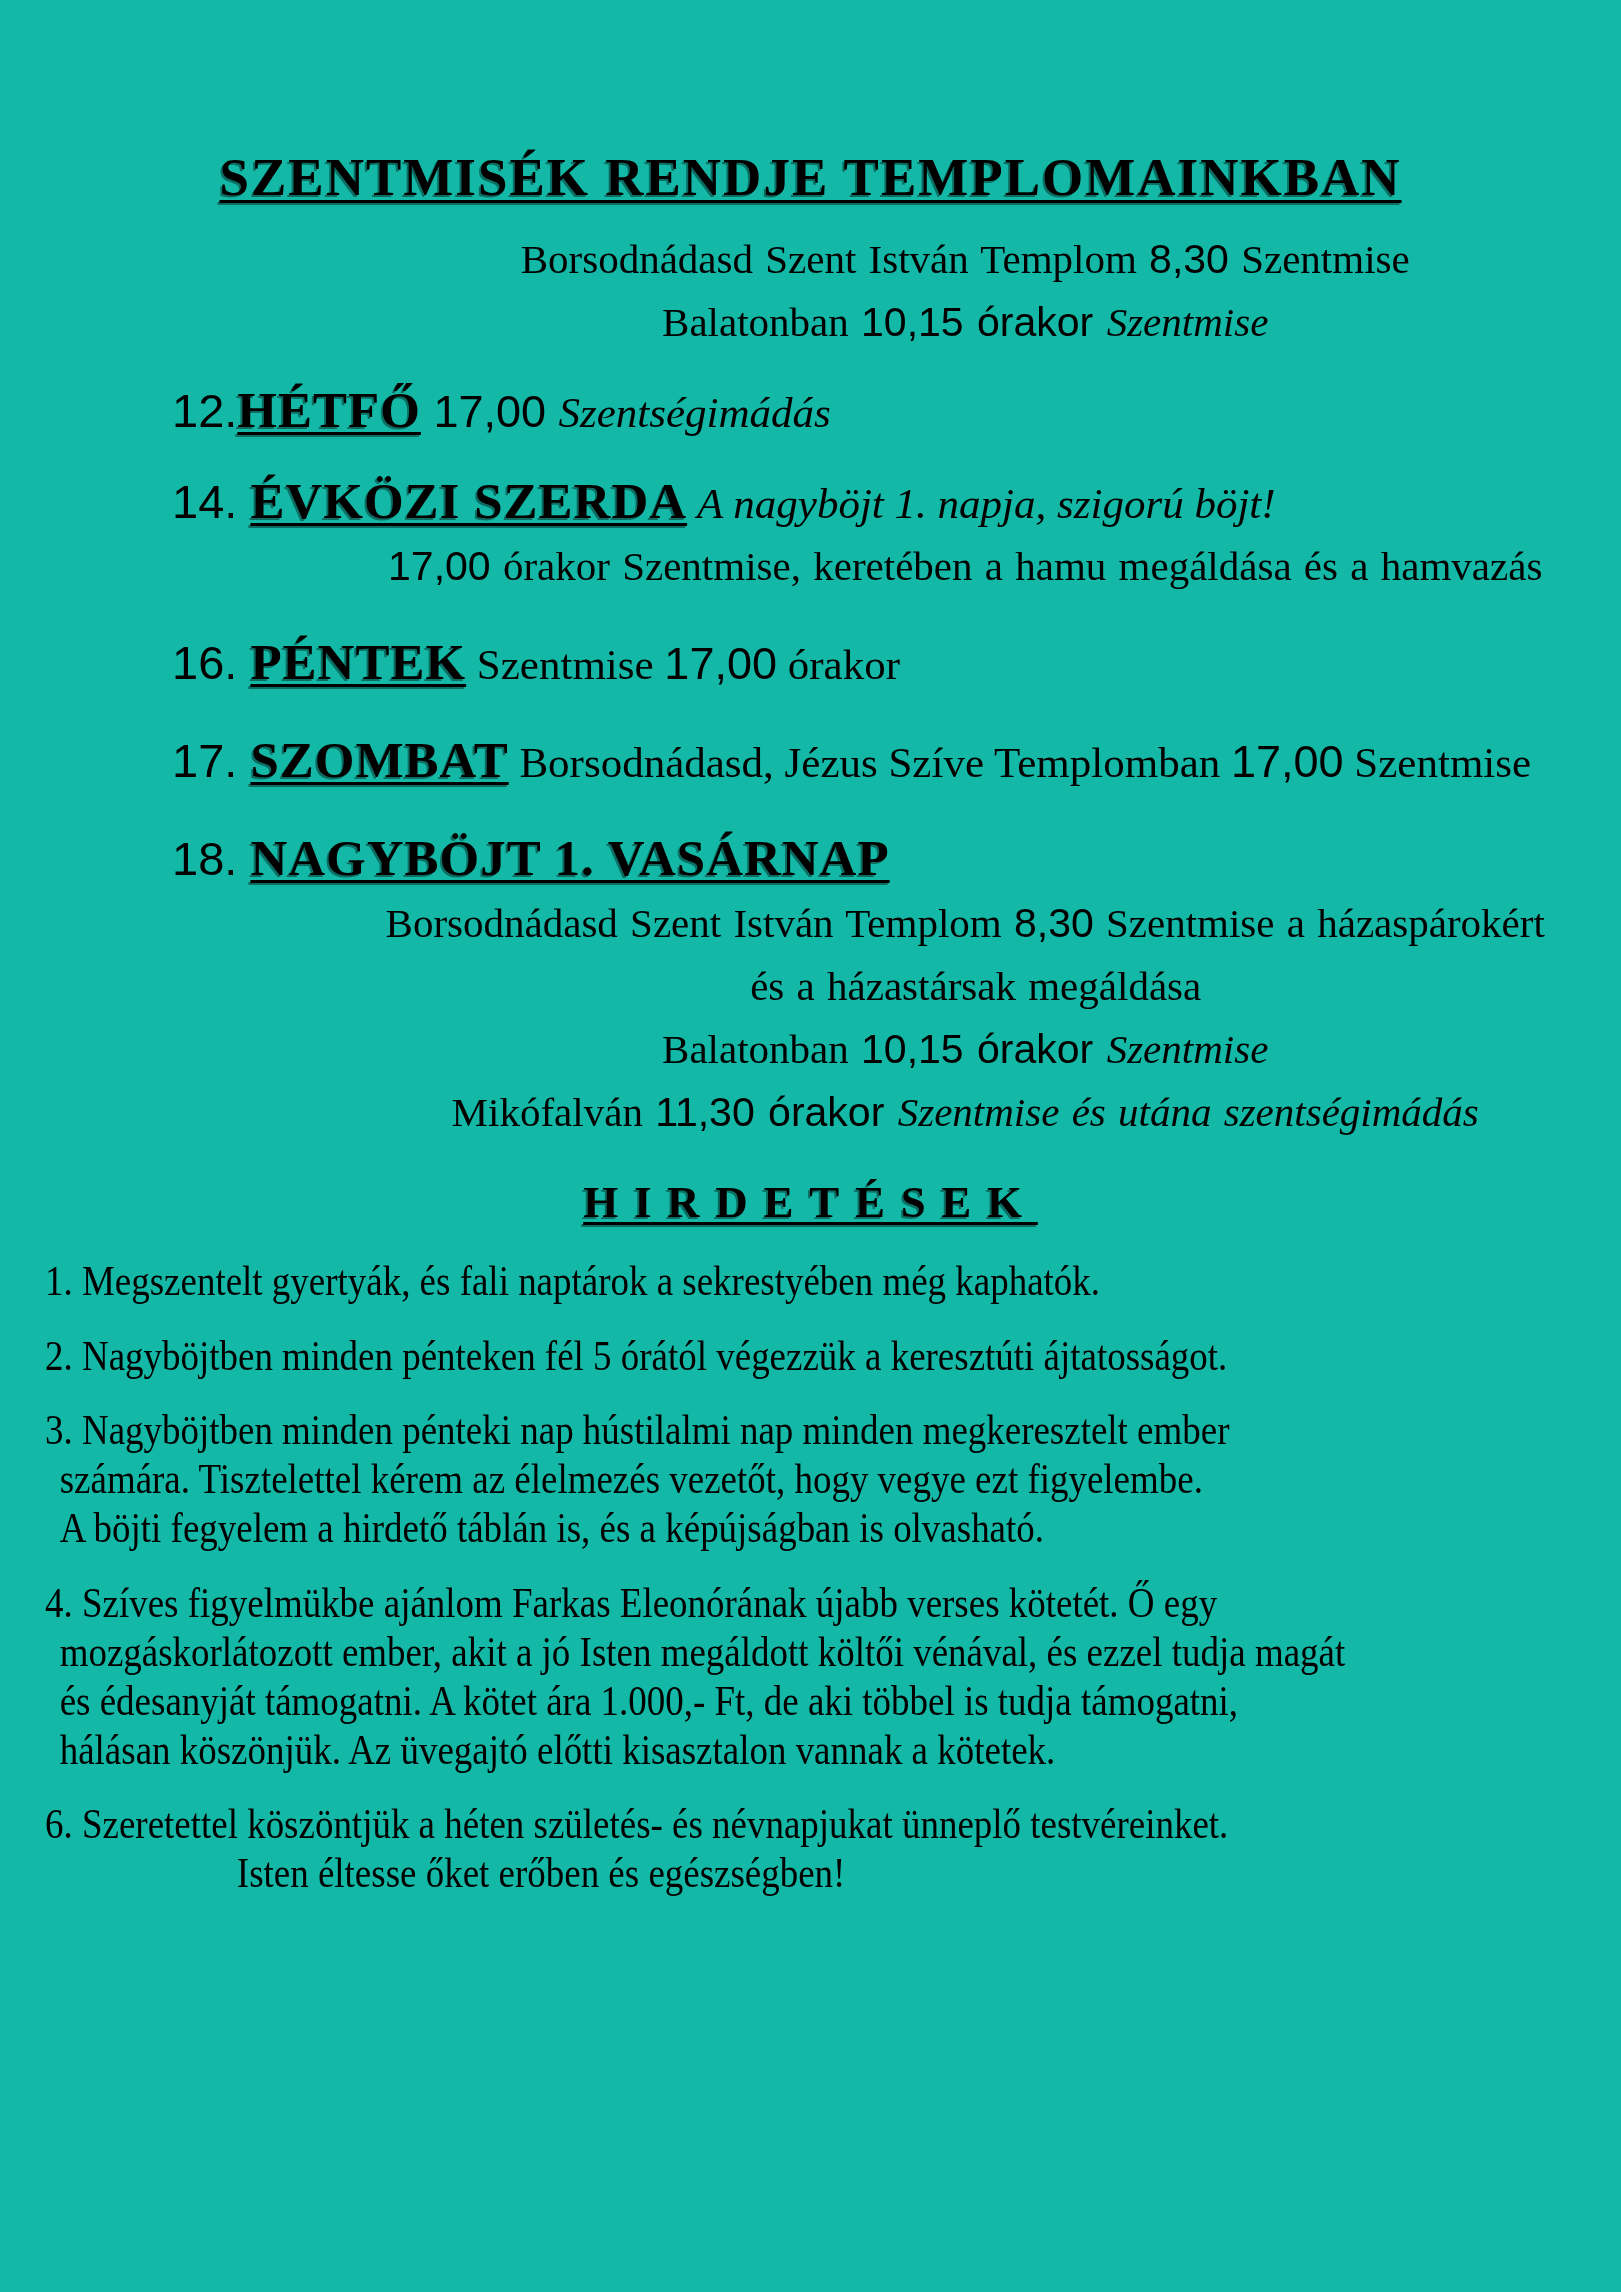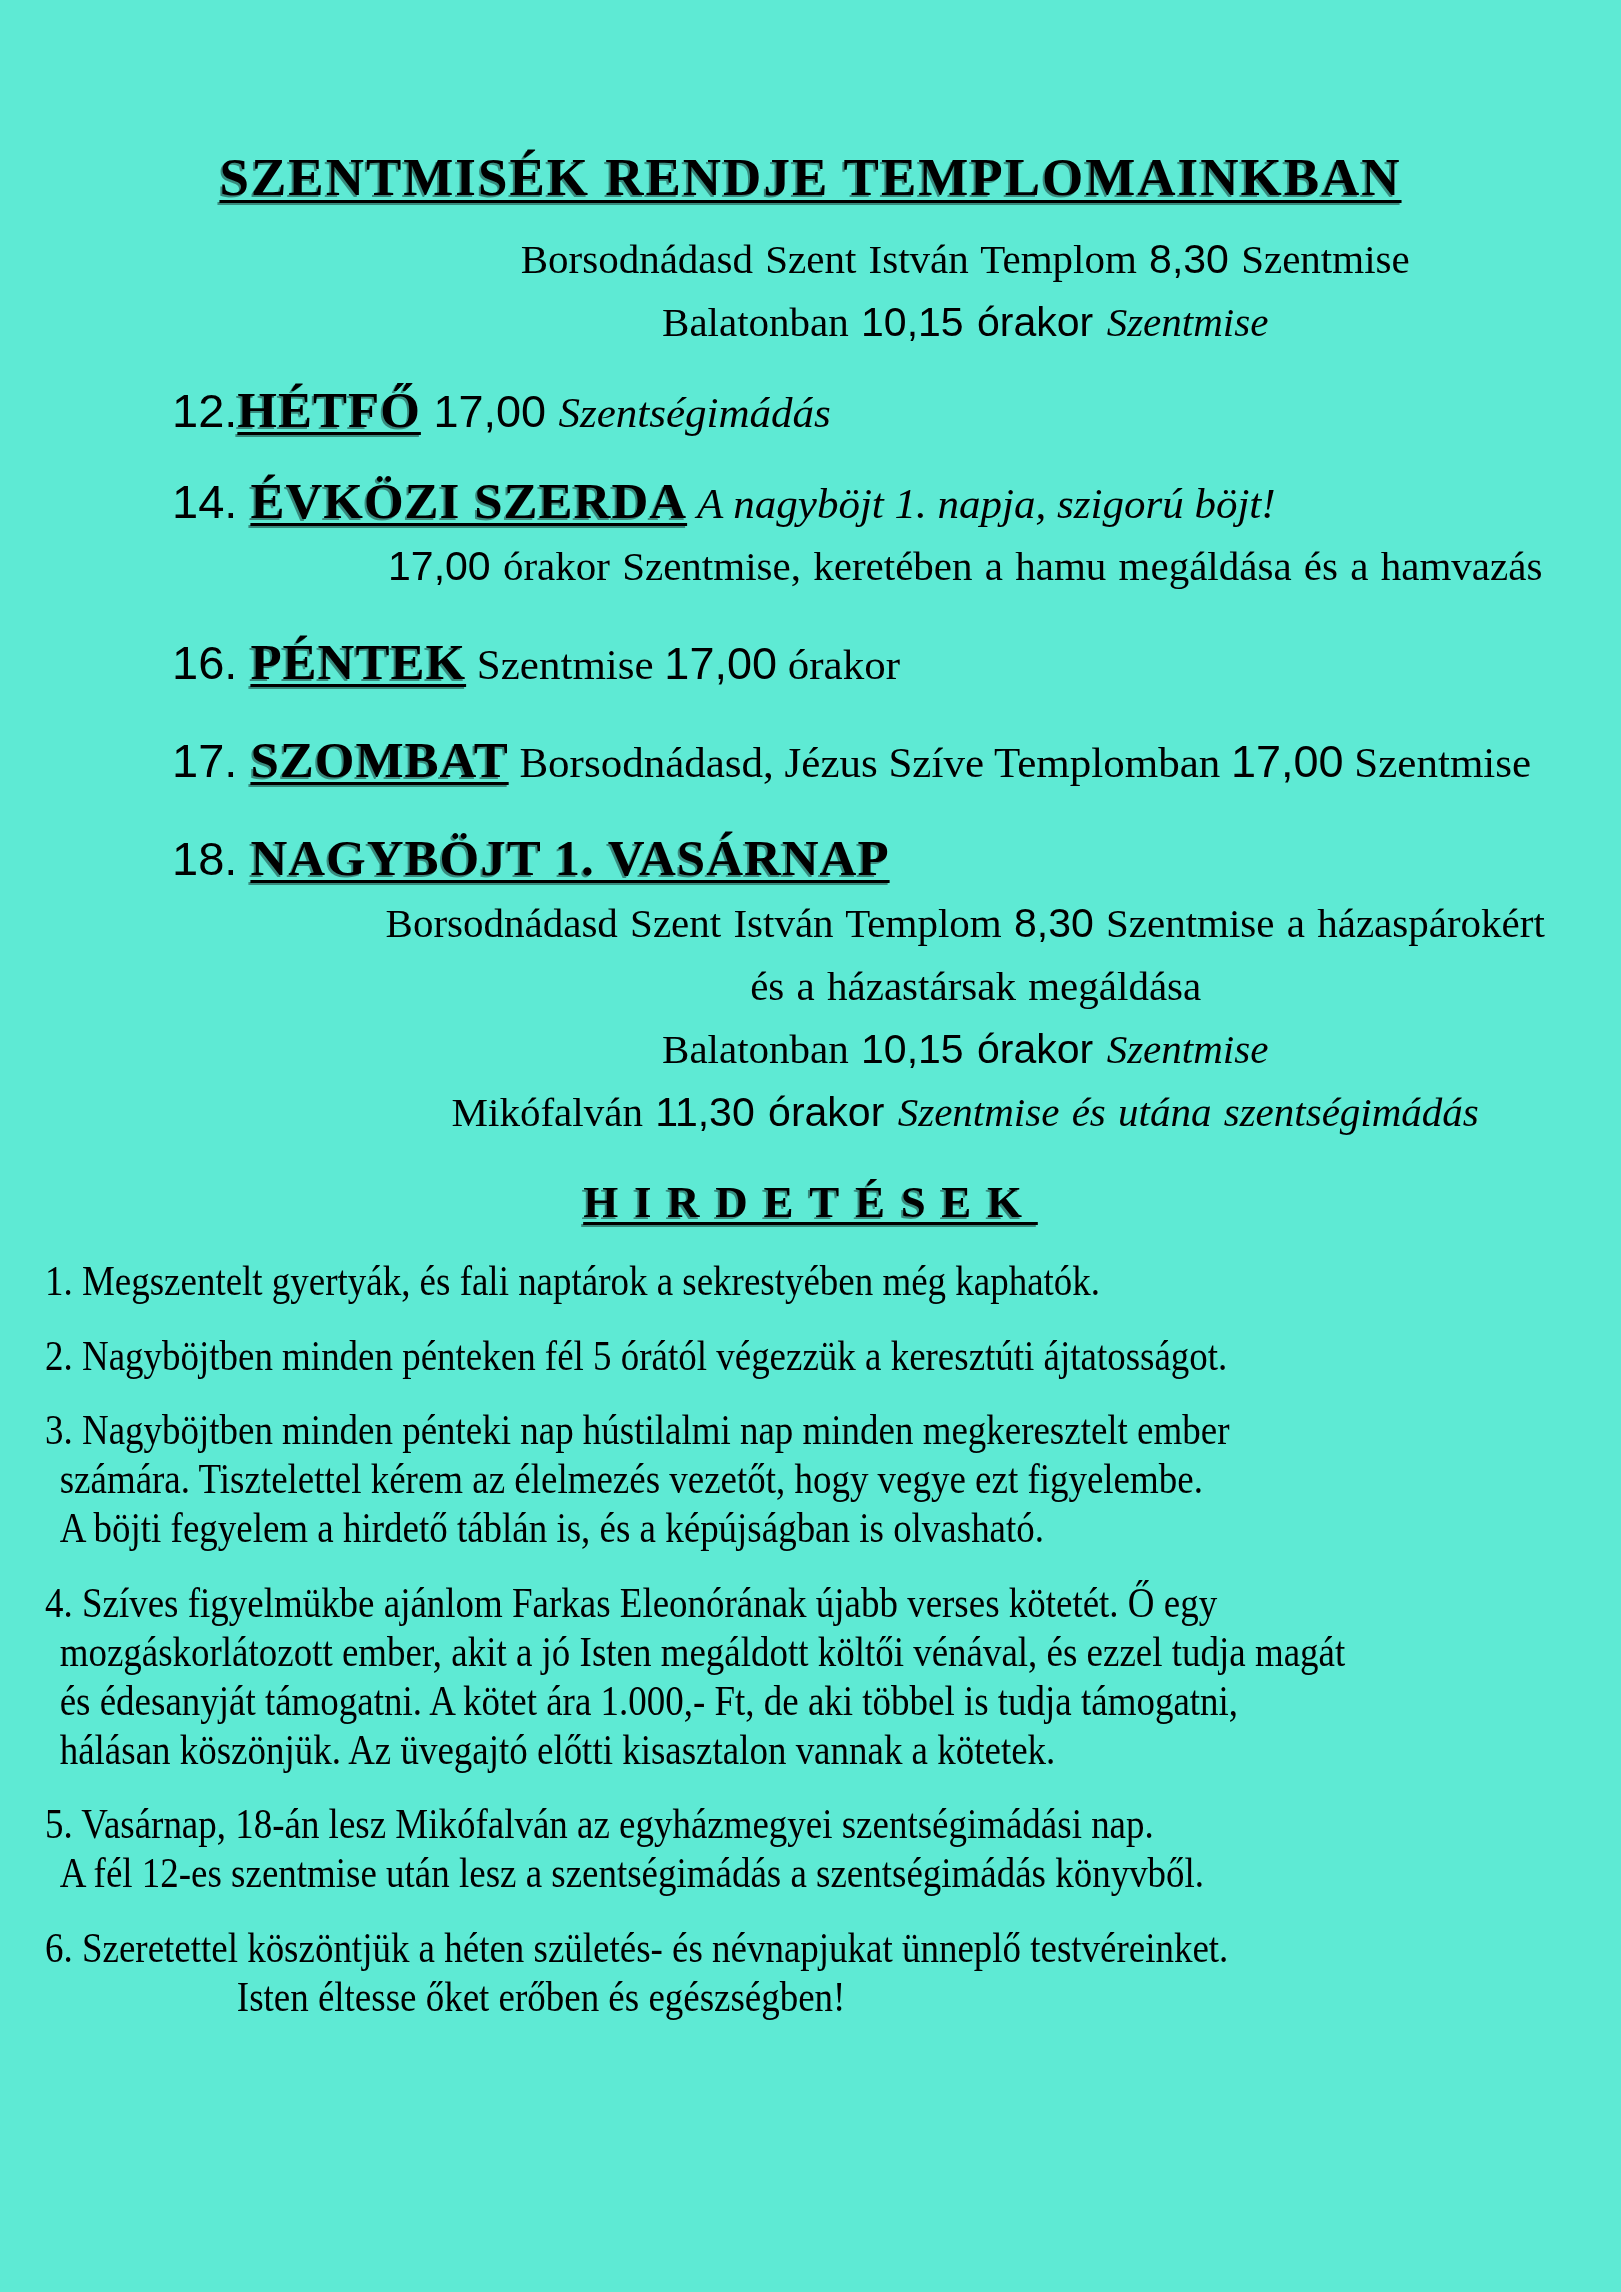--- a/index.html
+++ b/index.html
@@ -1,20 +1,20 @@
 <!DOCTYPE html>
 <html><head>
 <meta charset="utf-8">
 <style>
   html, body { margin: 0; padding: 0; background: #ffffff; }
   .page {
     position: relative;
     width: 1621px;
     height: 2293px;
-    background: #5eead4;
+    background: #14b8a6;
     color: #000000;
     overflow: hidden;
     font-family: "Liberation Serif", "DejaVu Serif", serif;
   }
   
   .deco {
     font-family: "Liberation Serif", "DejaVu Serif", serif;
     font-weight: bold;
     text-decoration: underline;
     text-decoration-thickness: 2.9px;
@@ -128,22 +128,18 @@
         <div class="ann-line cont">számára. Tisztelettel kérem az élelmezés vezetőt, hogy vegye ezt figyelembe.</div>
         <div class="ann-line cont">A böjti fegyelem a hirdető táblán is, és a képújságban is olvasható.</div>
       </div>
       <div class="ann">
         <div class="ann-line">4. Szíves figyelmükbe ajánlom Farkas Eleonórának újabb verses kötetét. Ő egy</div>
         <div class="ann-line cont">mozgáskorlátozott ember, akit a jó Isten megáldott költői vénával, és ezzel tudja magát</div>
         <div class="ann-line cont">és édesanyját támogatni. A kötet ára 1.000,- Ft, de aki többel is tudja támogatni,</div>
         <div class="ann-line cont">hálásan köszönjük. Az üvegajtó előtti kisasztalon vannak a kötetek.</div>
       </div>
       <div class="ann">
-        <div class="ann-line">5. Vasárnap, 18-án lesz Mikófalván az egyházmegyei szentségimádási nap.</div>
-        <div class="ann-line cont">A fél 12-es szentmise után lesz a szentségimádás a szentségimádás könyvből.</div>
-      </div>
-      <div class="ann">
         <div class="ann-line">6. Szeretettel köszöntjük a héten születés- és névnapjukat ünneplő testvéreinket.</div>
         <div class="ann-line indent-large">Isten éltesse őket erőben és egészségben!</div>
       </div>
     </div>
 </div>
 
 
 </body></html>

